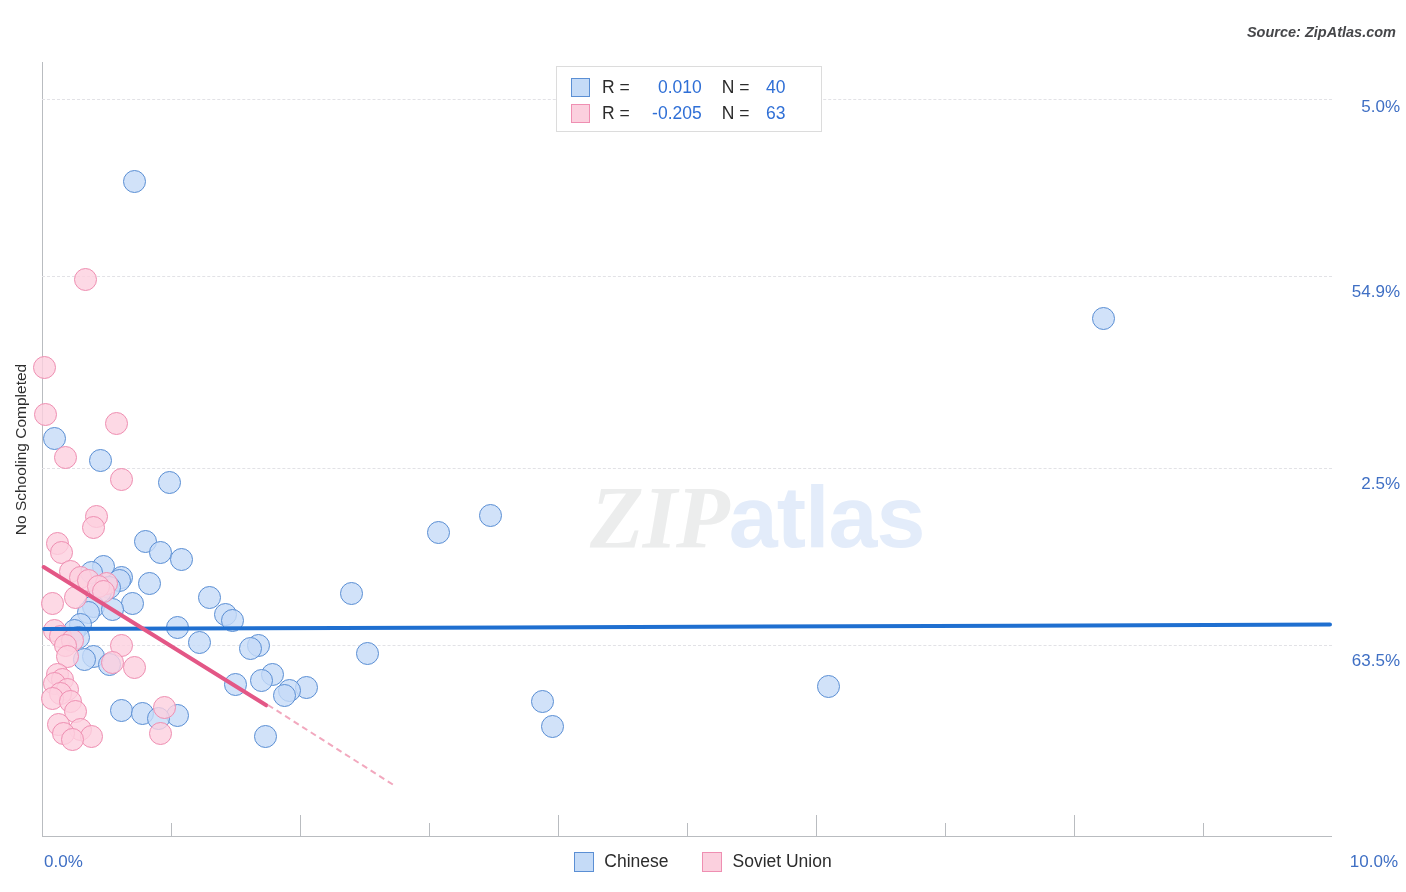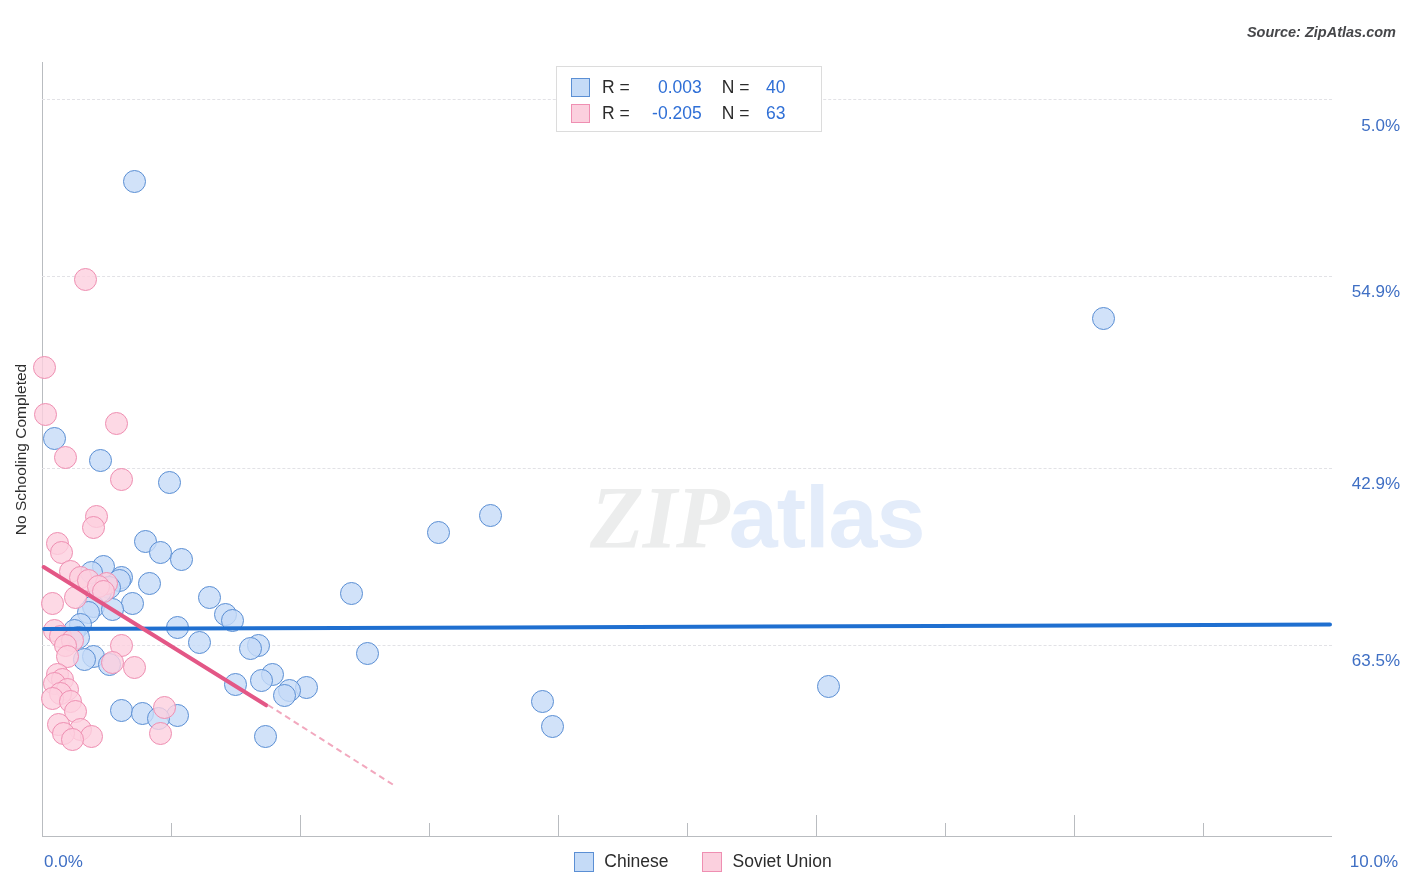--- a/index.html
+++ b/index.html
@@ -311,34 +311,34 @@
         <div class="pt soviet" style="left: 107.18px; top: 660.167px; width: 23px; height: 23px;"></div>
       </div>
     <div id="trend-layer">
         <div class="trend-pink-seg" style="left: 0px; top: 564.643px; width: 1290.01px; transform: rotate(-0.196696deg); background: rgb(31, 111, 208); height: 4px;"></div>
         <div class="trend-pink-seg" style="left: 0px; top: 501.905px; width: 265.763px; transform: rotate(31.849deg);"></div>
         <div class="trend-pink-dash" style="left: 225.75px; top: 642.143px; width: 148.364px; transform: rotate(32.4992deg);"></div>
       </div>
   </div>
 
   <div id="y-labels">
-      <div class="y-label" style="top: 116px;">5.0%</div>
+      <div class="y-label" style="top: 97px;">5.0%</div>
       <div class="y-label" style="top: 282.048px;">54.9%</div>
-      <div class="y-label" style="top: 473.952px;">42.9%</div>
+      <div class="y-label" style="top: 473.952px;">2.5%</div>
       <div class="y-label" style="top: 651.095px;">63.5%</div>
     </div>
 
   <div class="x-label" id="x-label-min">0.0%</div>
   <div class="x-label" id="x-label-max">10.0%</div>
 
   <div id="stat-legend">
     <div class="stat-row">
       <span class="swatch chinese"></span>
       <span class="lbl-r">R =</span>
-      <span class="val-r">0.003</span>
+      <span class="val-r">0.010</span>
       <span class="lbl-n">N =</span>
       <span class="val-n">40</span>
     </div>
     <div class="stat-row">
       <span class="swatch soviet"></span>
       <span class="lbl-r">R =</span>
       <span class="val-r">-0.205</span>
       <span class="lbl-n">N =</span>
       <span class="val-n">63</span>
     </div>

